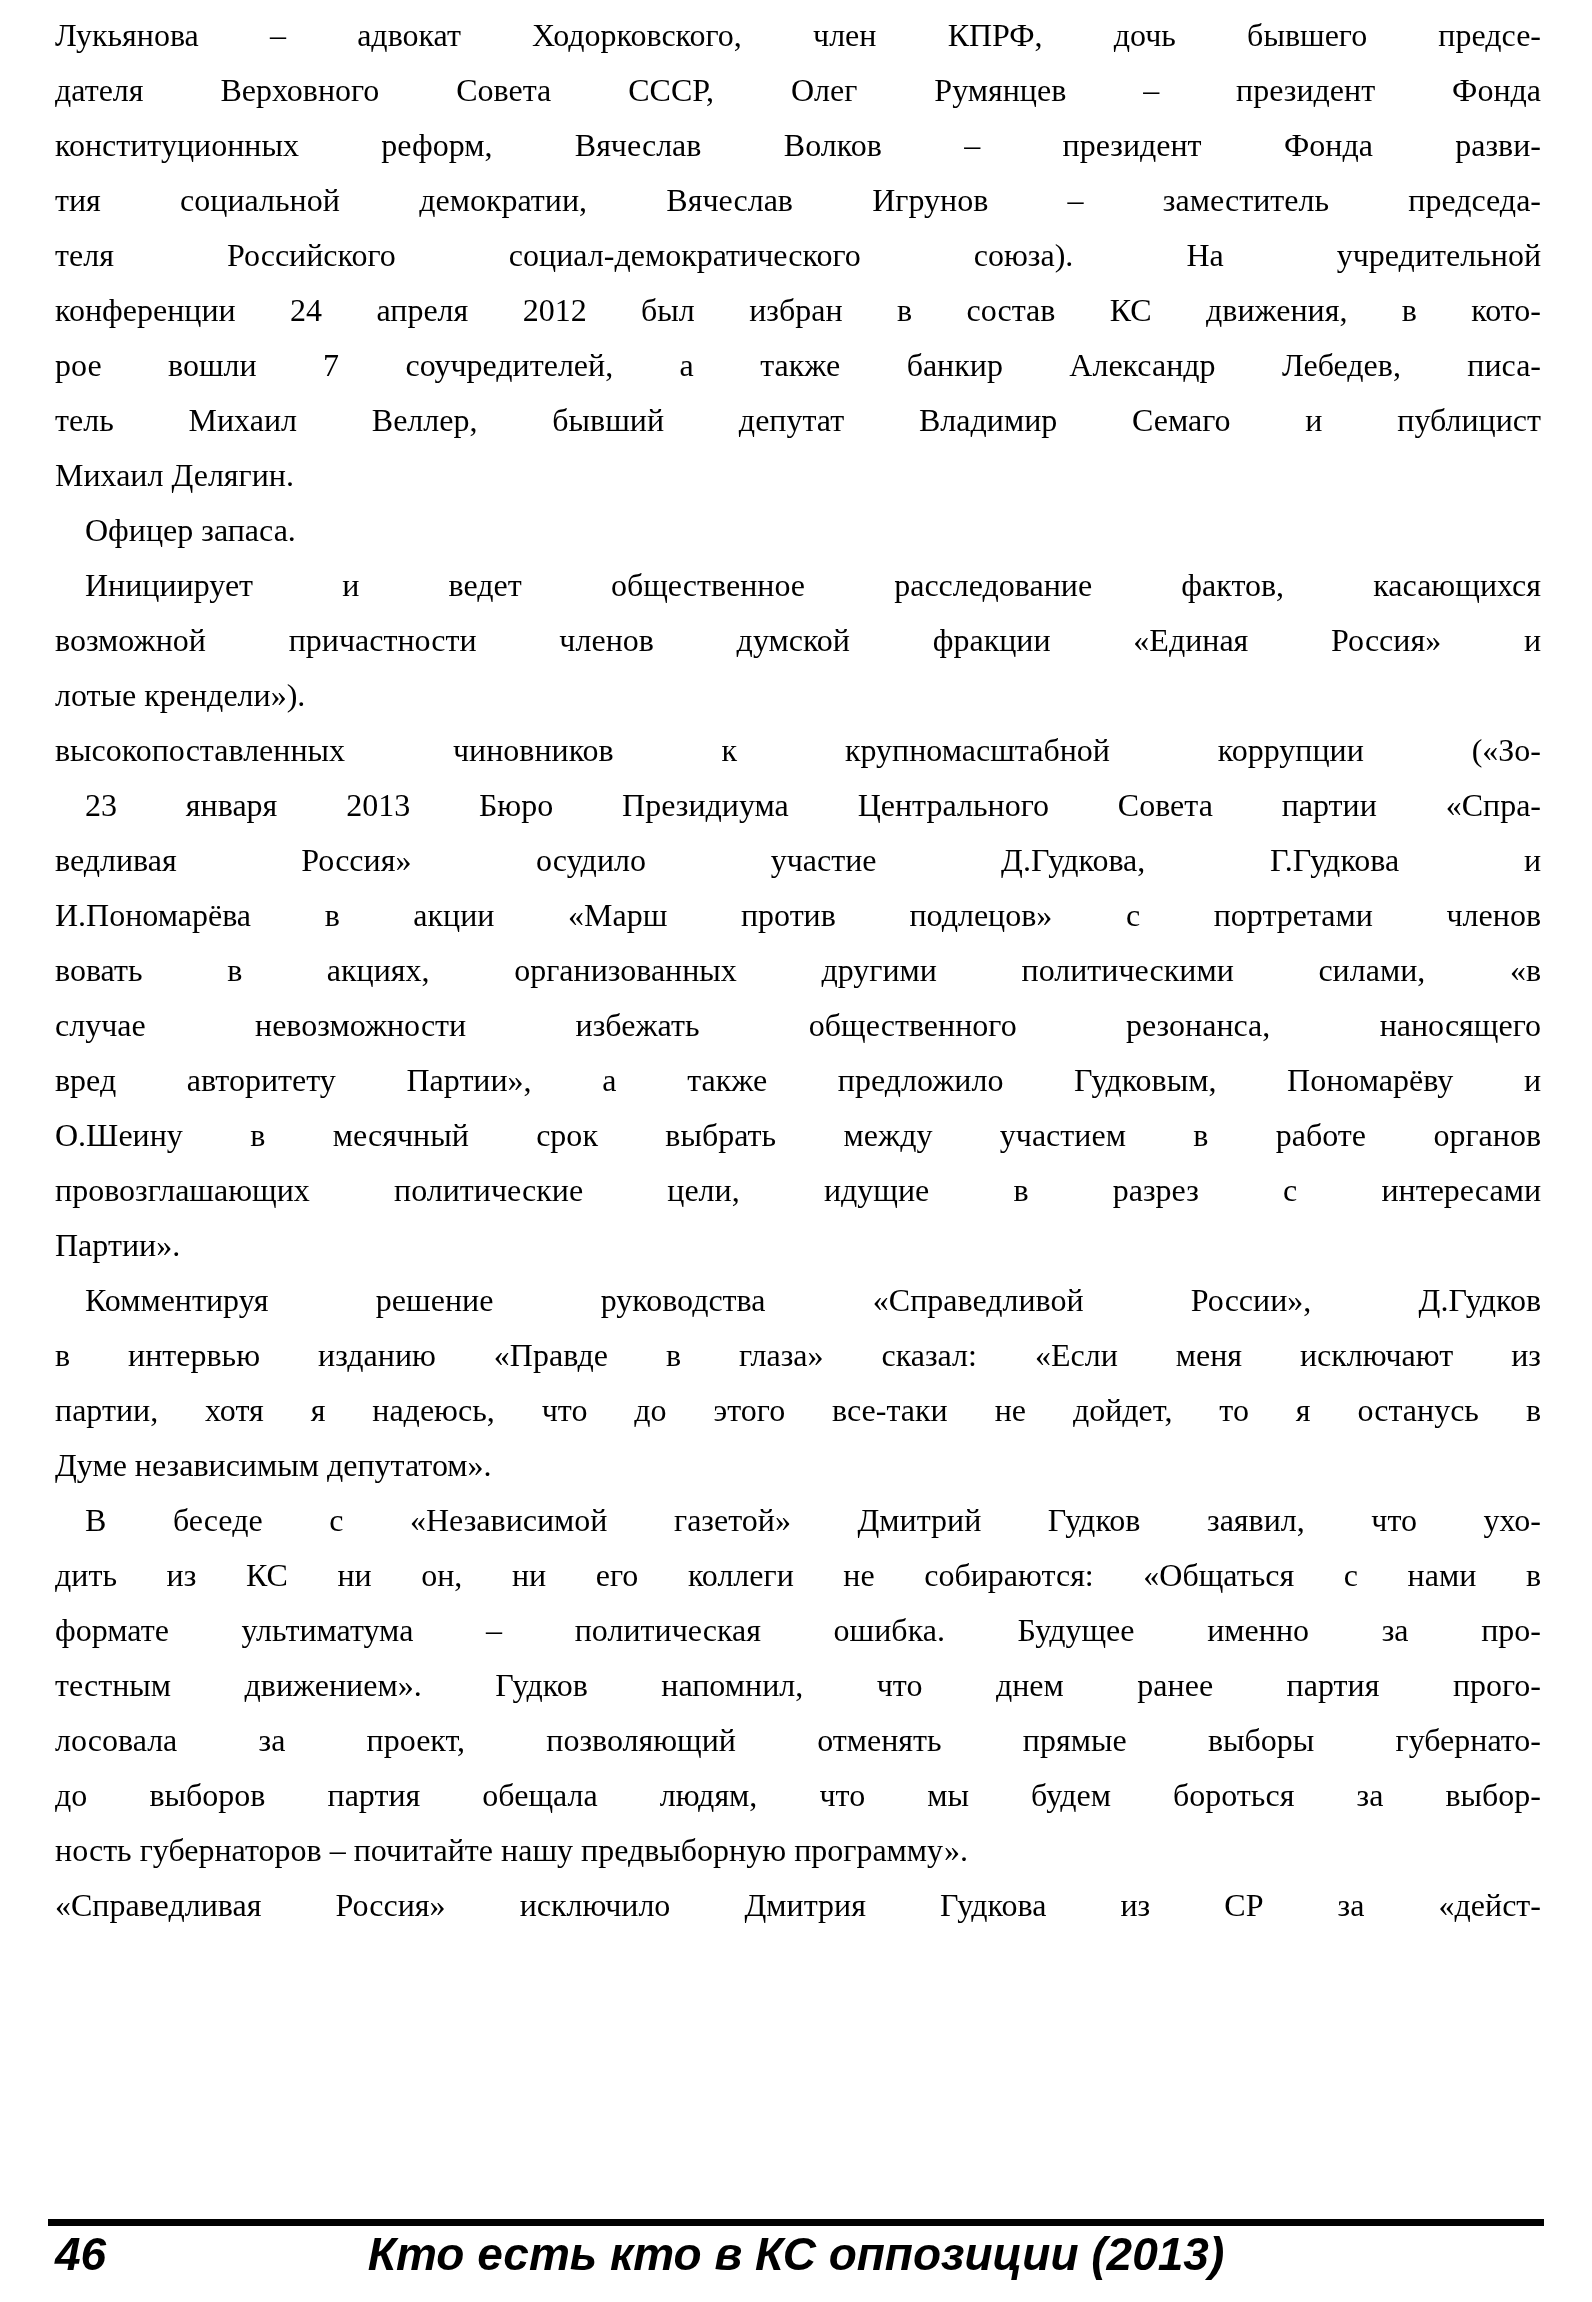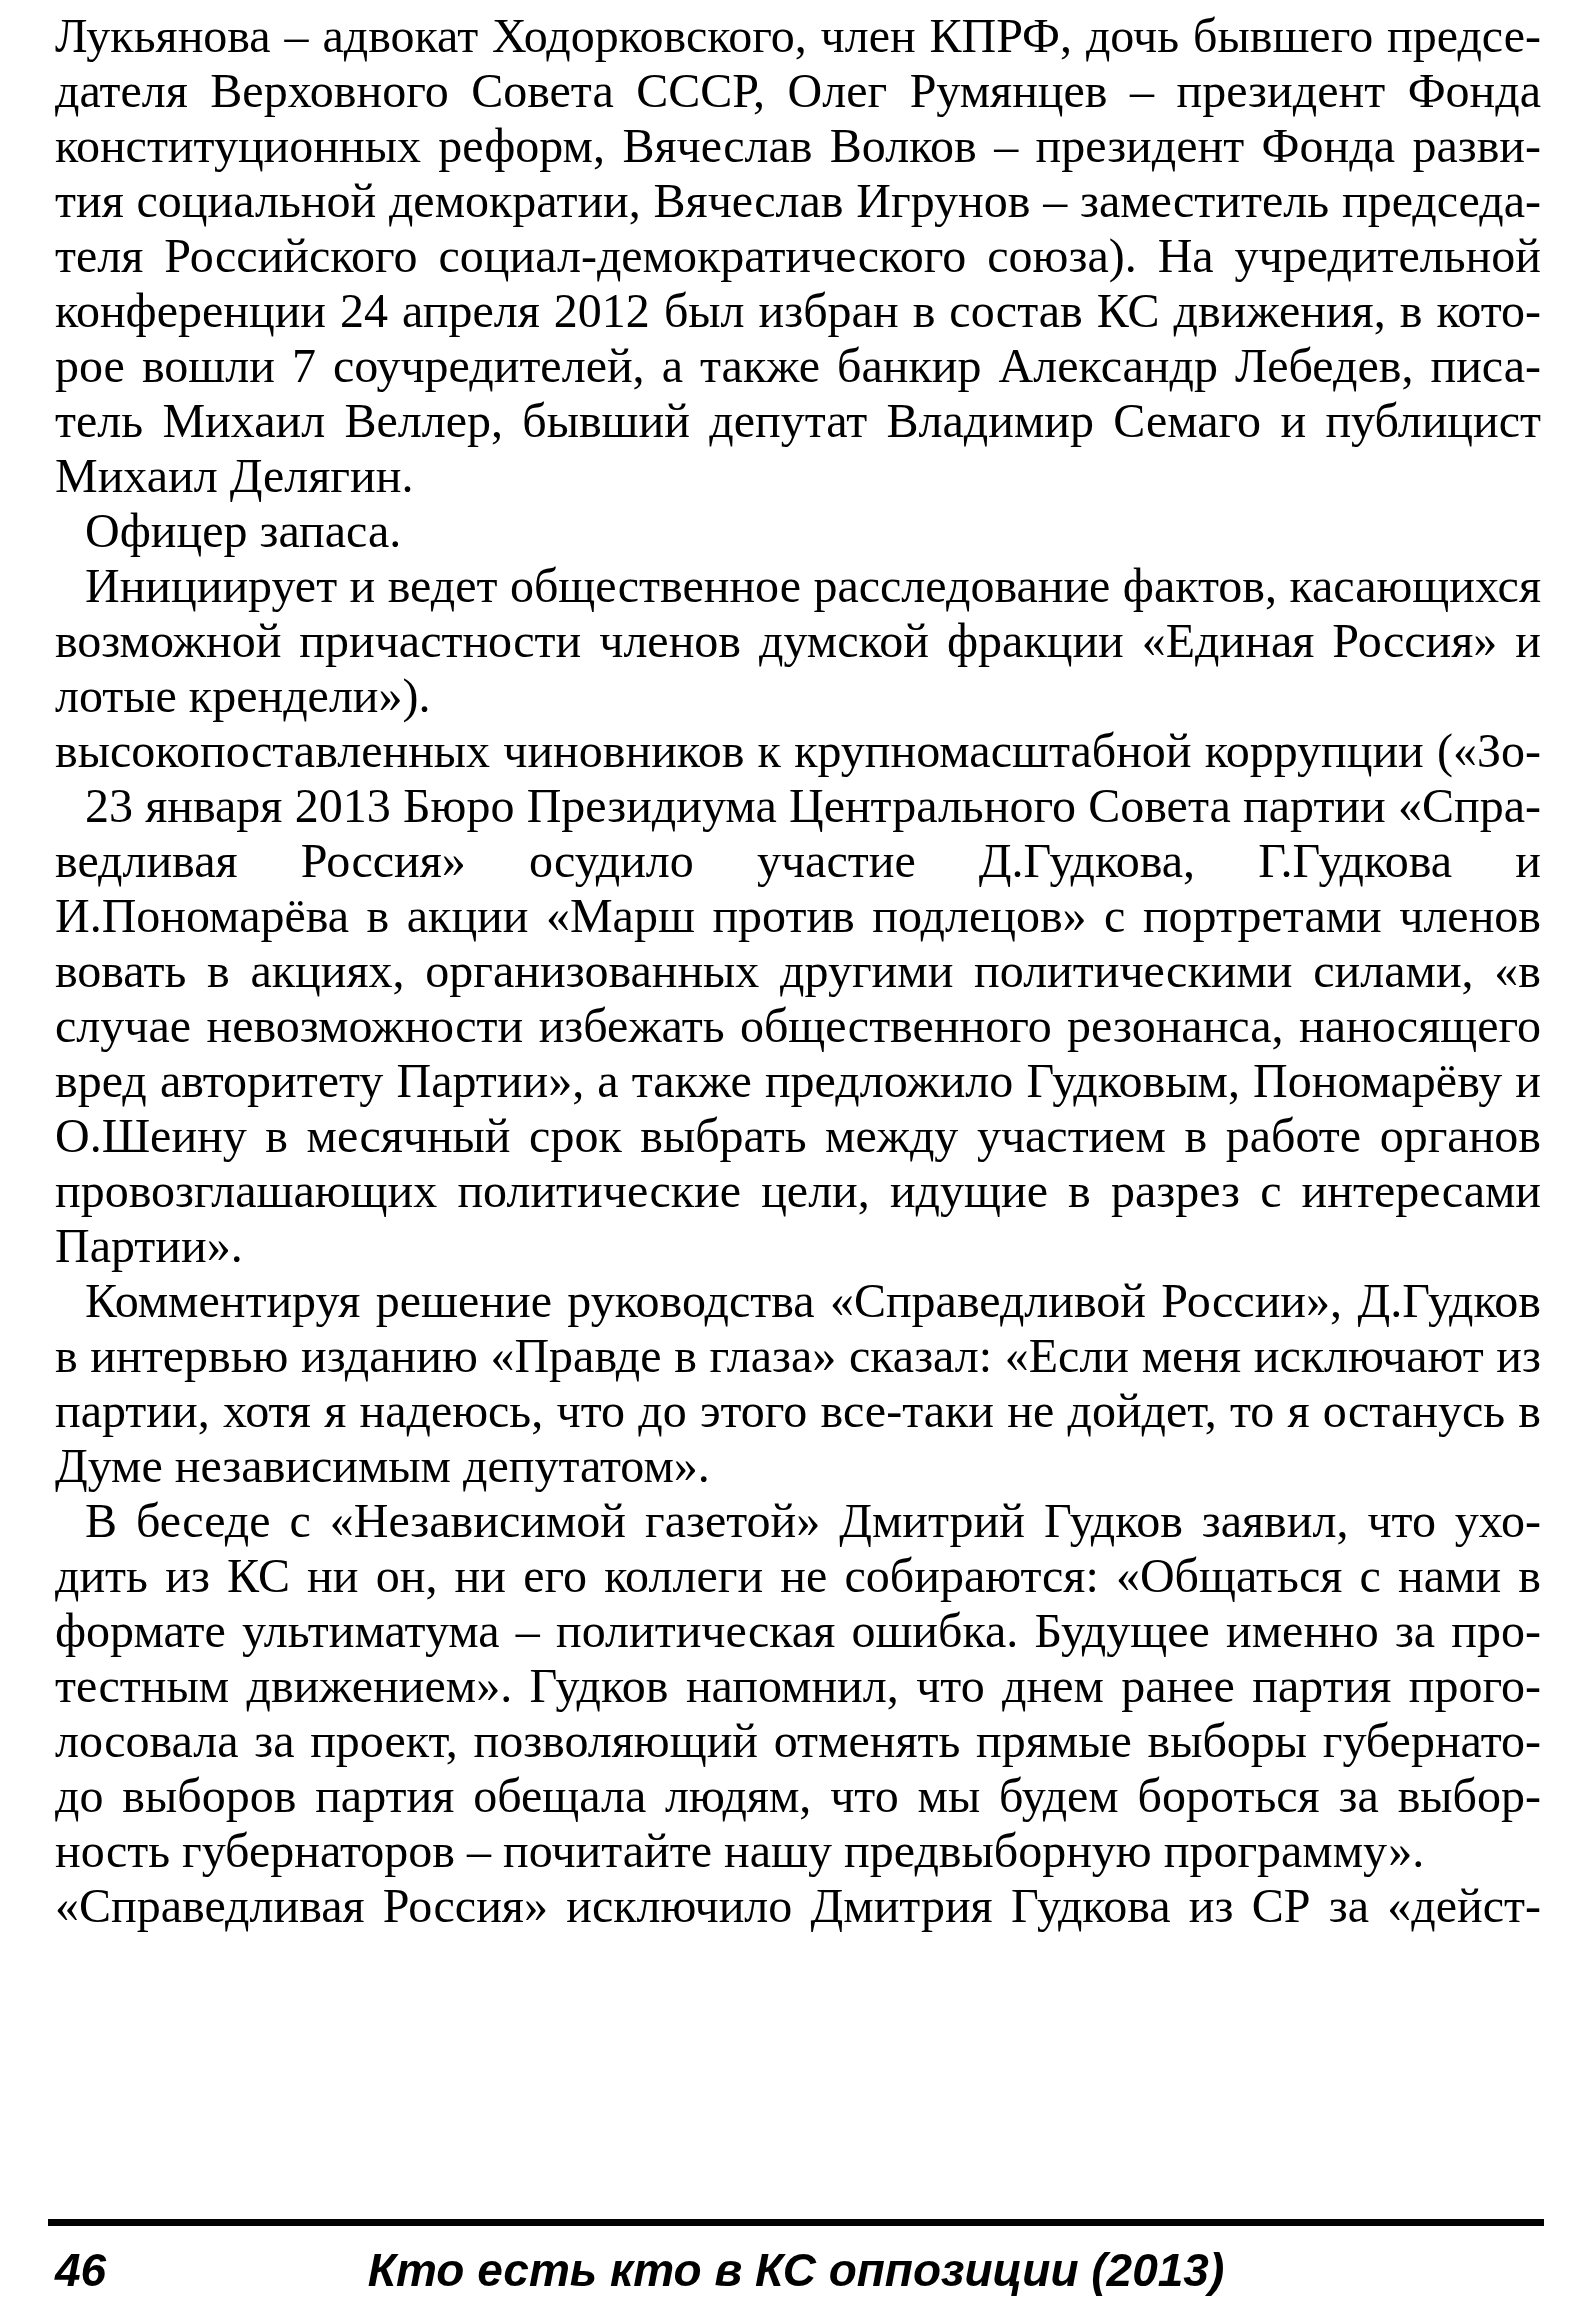--- a/index.html
+++ b/index.html
@@ -14,21 +14,21 @@
     background: #ffffff;
     color: #000000;
     font-family: "Liberation Serif", serif;
     overflow: hidden;
   }
   .body-text {
     position: absolute;
     top: 8px;
     left: 55px;
     width: 1486px;
-    font-size: 48px;
+    font-size: 32px;
     line-height: 55px;
   }
   .paragraph {
     margin: 0;
     padding: 0;
   }
   .line {
     height: 55px;
     overflow: hidden;
     text-align: left;
@@ -46,21 +46,21 @@
     left: 48px;
     top: 2219px;
     width: 1496px;
   }
   .footer-rule {
     height: 7px;
     background: #000000;
   }
   .footer-row {
     position: relative;
-    margin-top: 17px;
+    margin-top: 1px;
     height: 60px;
     font-family: "Liberation Sans", sans-serif;
     font-style: italic;
     font-weight: bold;
     font-size: 46px;
   }
   .page-number {
     position: absolute;
     left: 7px;
     top: 0;

